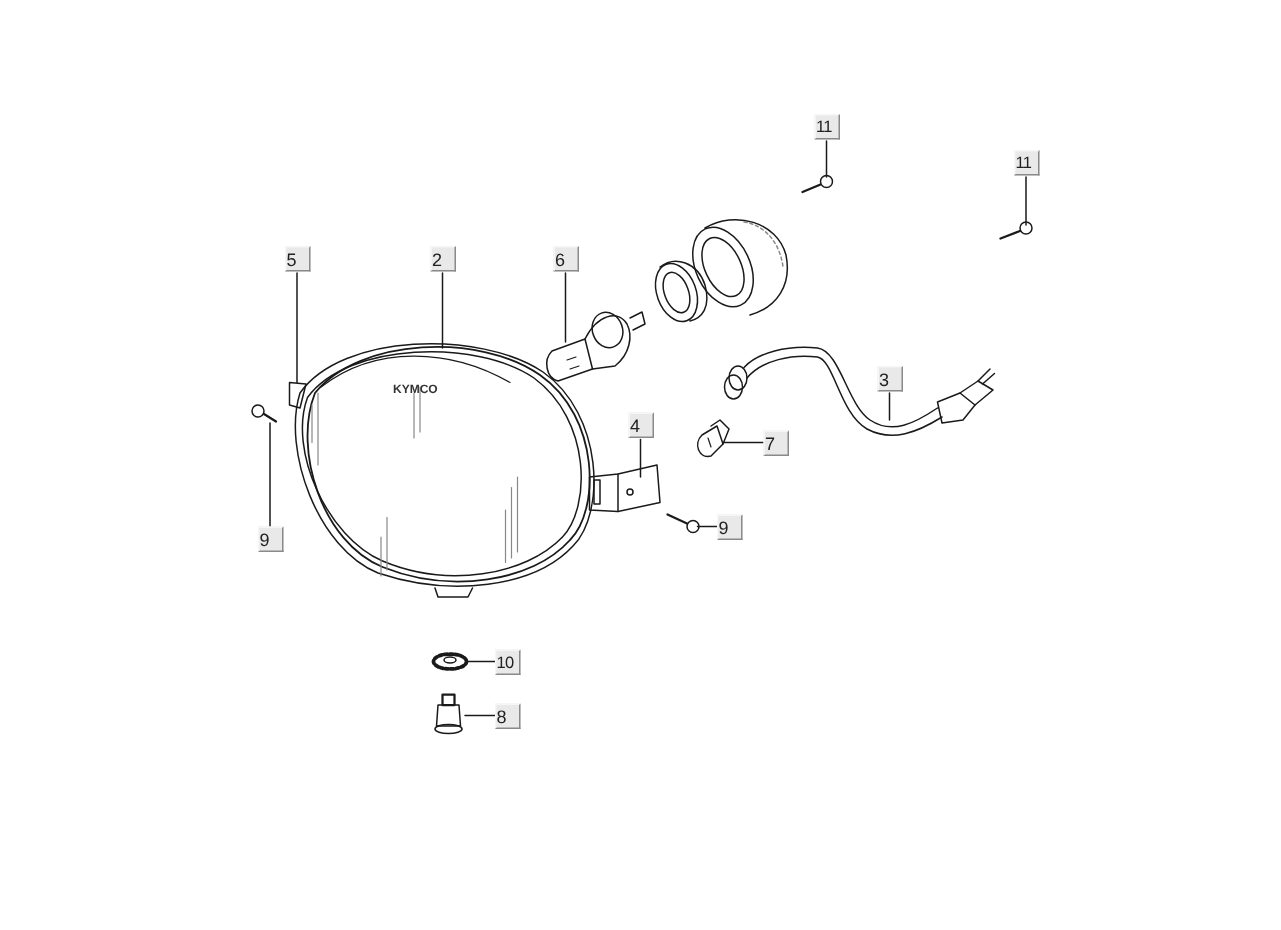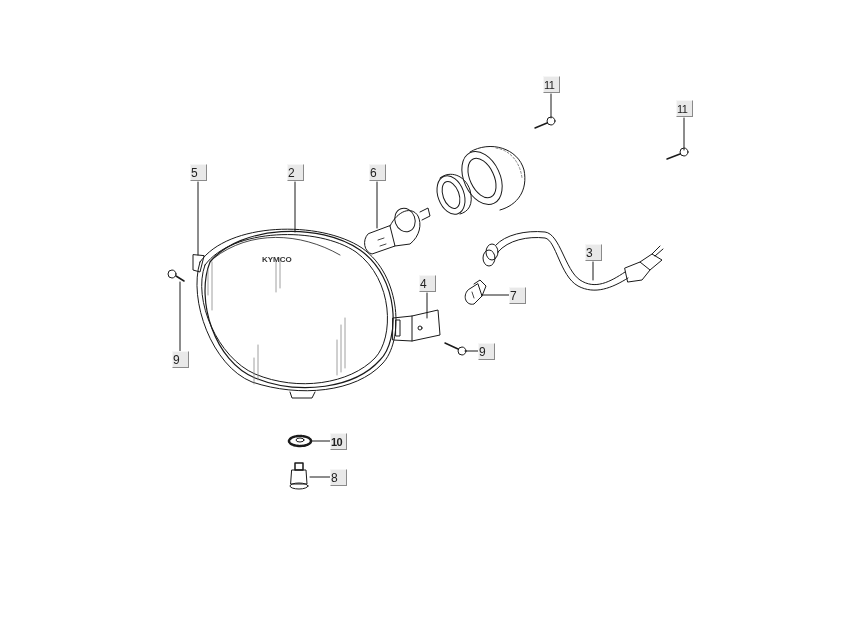--- a/index.html
+++ b/index.html
@@ -139,15 +139,15 @@
     <div class="callout" style="left: 190px; top: 164px;">5</div>
     <div class="callout" style="left: 287px; top: 164px;">2</div>
     <div class="callout" style="left: 369px; top: 164px;">6</div>
     <div class="callout wide" style="left: 543px; top: 76px;">11</div>
     <div class="callout wide" style="left: 676px; top: 100px;">11</div>
     <div class="callout" style="left: 585px; top: 244px;">3</div>
     <div class="callout" style="left: 419px; top: 275px;">4</div>
     <div class="callout" style="left: 509px; top: 287px;">7</div>
     <div class="callout" style="left: 172px; top: 351px;">9</div>
     <div class="callout" style="left: 478px; top: 343px;">9</div>
-    <div class="callout wide" style="left: 330px; top: 433px; font-weight: bold;">10</div>
+    <div class="callout wide" style="left: 330px; top: 433px;">10</div>
     <div class="callout" style="left: 330px; top: 469px;">8</div>
   </div>
 
 </body></html>

